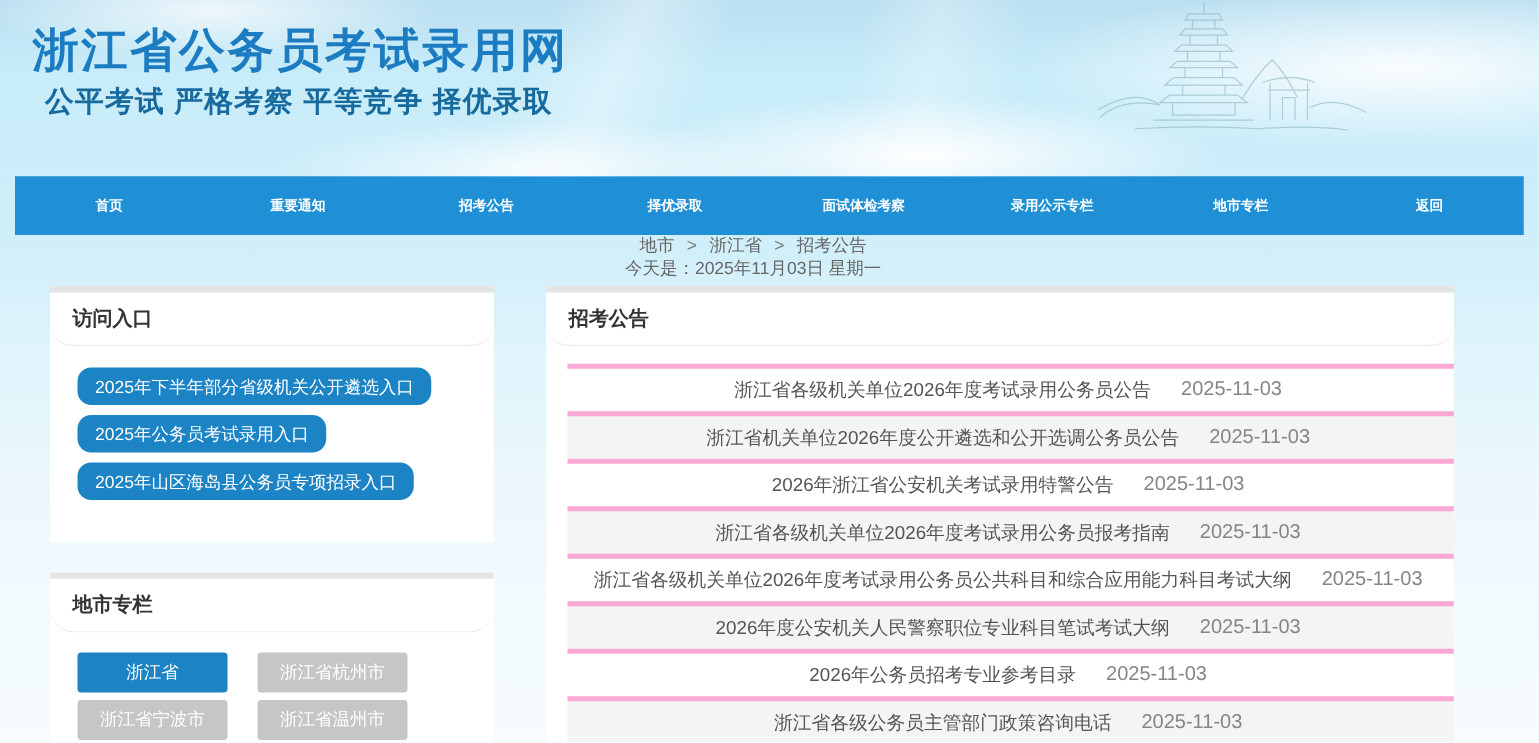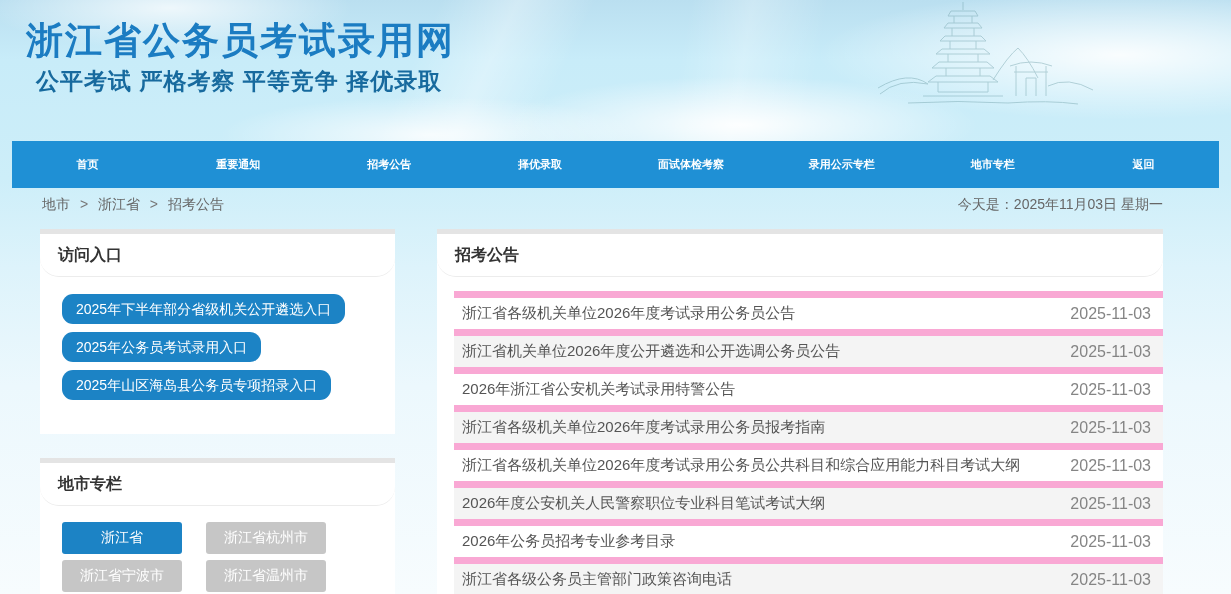--- a/index.html
+++ b/index.html
@@ -39,21 +39,21 @@
     display: flex; align-items: stretch;
   }
   .nav-item {
     flex: 1; display: flex; align-items: center; justify-content: center;
     color: #ffffff; font-size: 11px; font-weight: 700; cursor: pointer;
   }
   
   .crumb-row {
     height: 41px; padding: 0 68px 8px 42px;
     display: flex; align-items: center; justify-content: space-between;
-    font-size: 14px; color: #666;
+    font-size: 14px; color: #666; flex-direction: column;
   }
   .crumb-row .seg { cursor: pointer; }
   .crumb-row .sep { margin: 0 6px; color: #777; }
   
   .content { display: flex; padding: 0 68px 0 40px; align-items: flex-start; }
   .col-left { width: 355px; flex: 0 0 355px; margin-right: 42px; }
   .col-right { flex: 1; }
   .panel { background: #ffffff; border-top: 5px solid #e4e4e4; }
   .panel-head {
     padding: 11px 18px 10px;
@@ -79,22 +79,22 @@
   }
   .city-btn {
     height: 32px; border-radius: 3px;
     display: flex; align-items: center; justify-content: center;
     font-size: 14px; color: #ffffff; background: #c6c6c6; cursor: pointer;
   }
   .city-btn.active { background: #1c83c5; }
   
   .list-wrap { margin-left: 17px; padding-top: 14px; }
   .ann-row {
-    height: 38px; border-top: 7px solid #f9a8d4;
-    display: flex; align-items: center; justify-content: space-between;
+    height: 38px; border-top: 4px solid #f9a8d4;
+    display: flex; align-items: center; justify-content: center;
     padding: 0 12px 0 8px; cursor: pointer;
   }
   .ann-row:nth-child(even) { background: #f4f4f4; }
   .ann-title { font-size: 15px; color: #555; white-space: nowrap; overflow: hidden; }
   .ann-date { font-size: 16px; color: #858585; flex: 0 0 auto; margin-left: 24px; }
 </style>
 </head>
 <body>
 
 <div class="page">

